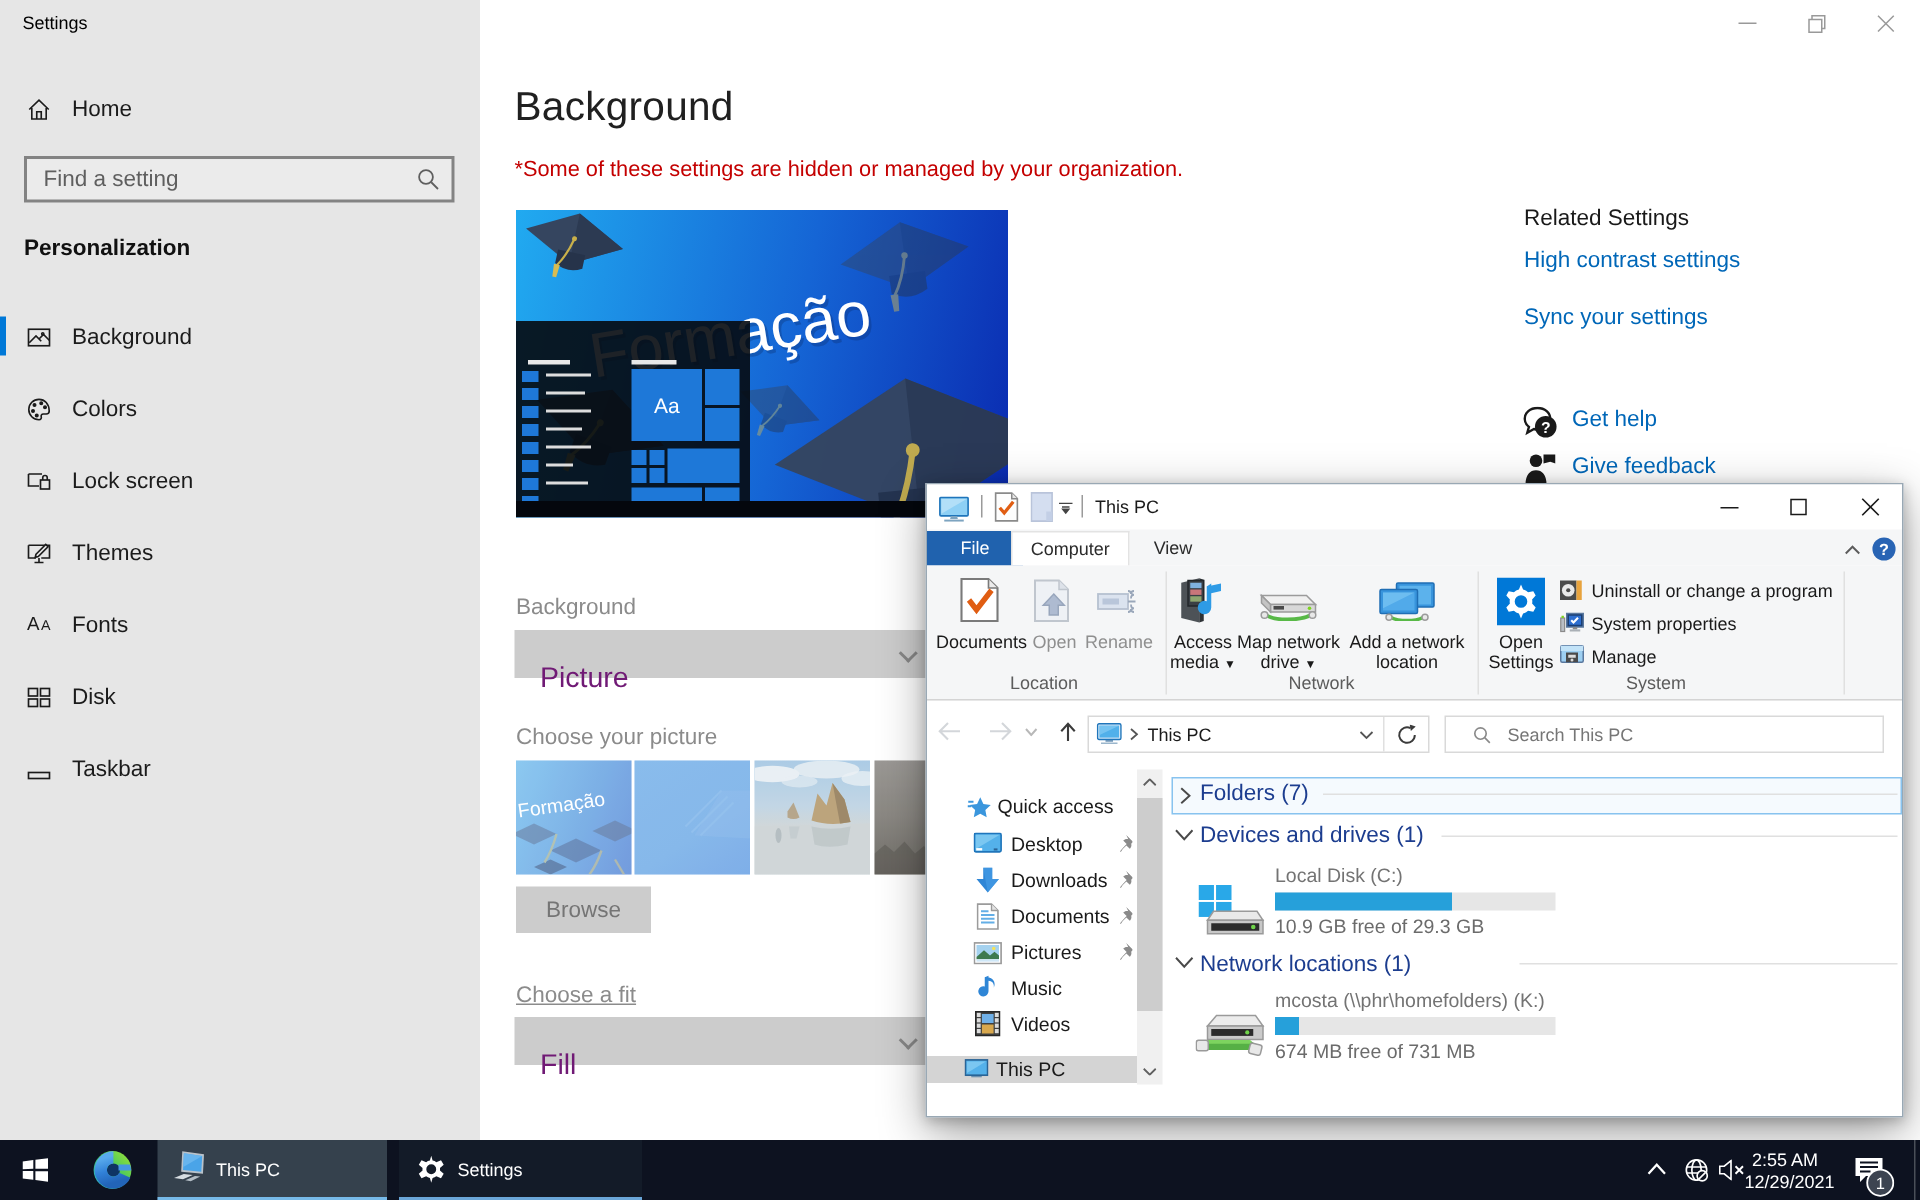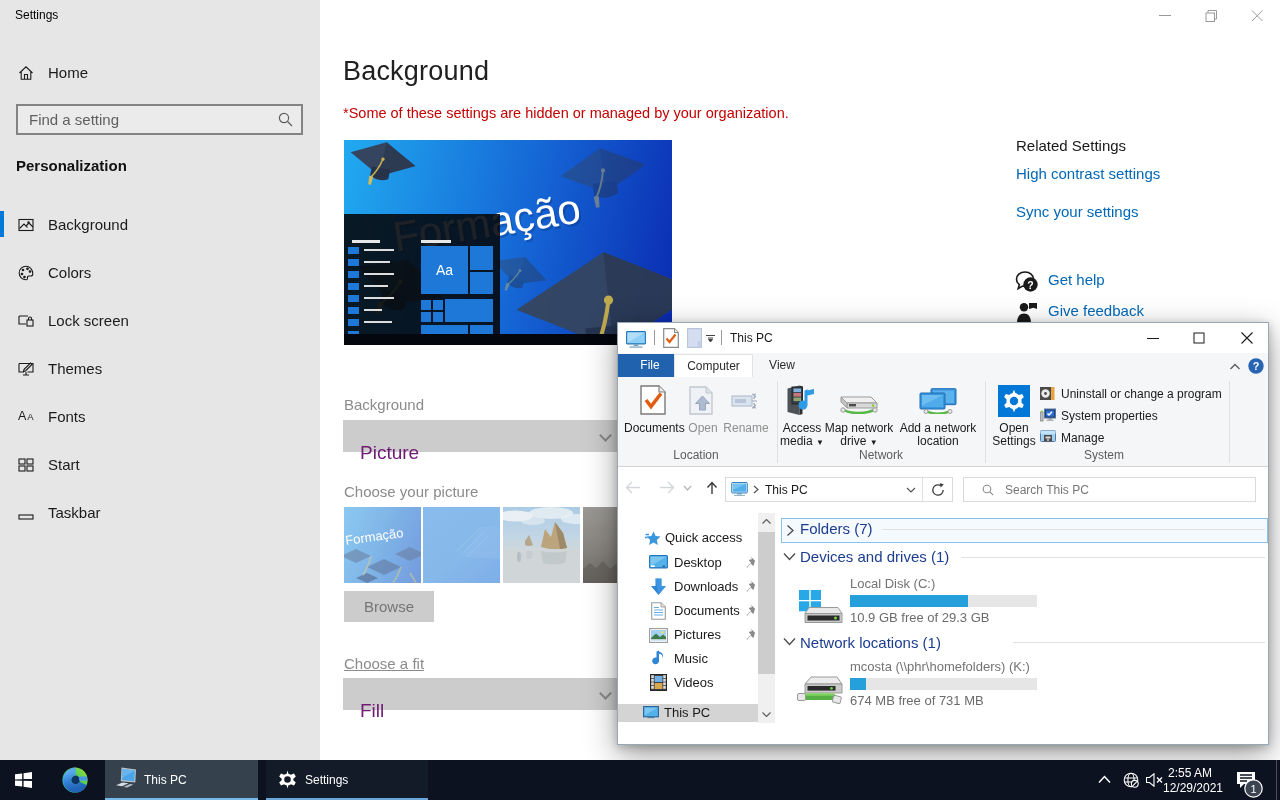--- a/index.html
+++ b/index.html
@@ -130,21 +130,21 @@
       <div class="ic" style="font-size:12.5px;color:#1b1b1b;letter-spacing:1px;">A<span style="font-size:9.5px;">A</span></div>
       <div class="lbl">Fonts</div>
     </div>
     <div class="navrow" style="top:441px;">
       <svg class="ic" viewBox="0 0 16 16" fill="none" stroke="#1b1b1b" stroke-width="1.1">
           <rect x="1" y="2" width="6" height="5"></rect>
           <rect x="9" y="2" width="6" height="5"></rect>
           <rect x="1" y="9" width="6" height="5"></rect>
           <rect x="9" y="9" width="6" height="5"></rect>
         </svg>
-      <div class="lbl">Start</div>
+      <div class="lbl">Disk</div>
     </div>
     <div class="navrow" style="top:489px;">
       <svg class="ic" viewBox="0 0 16 16" fill="none" stroke="#1b1b1b" stroke-width="1.1">
           <rect x="1" y="10" width="14" height="4"></rect>
         </svg>
       <div class="lbl">Taskbar</div>
     </div>
   </div>
 
   <div id="c-h1">Background</div>

